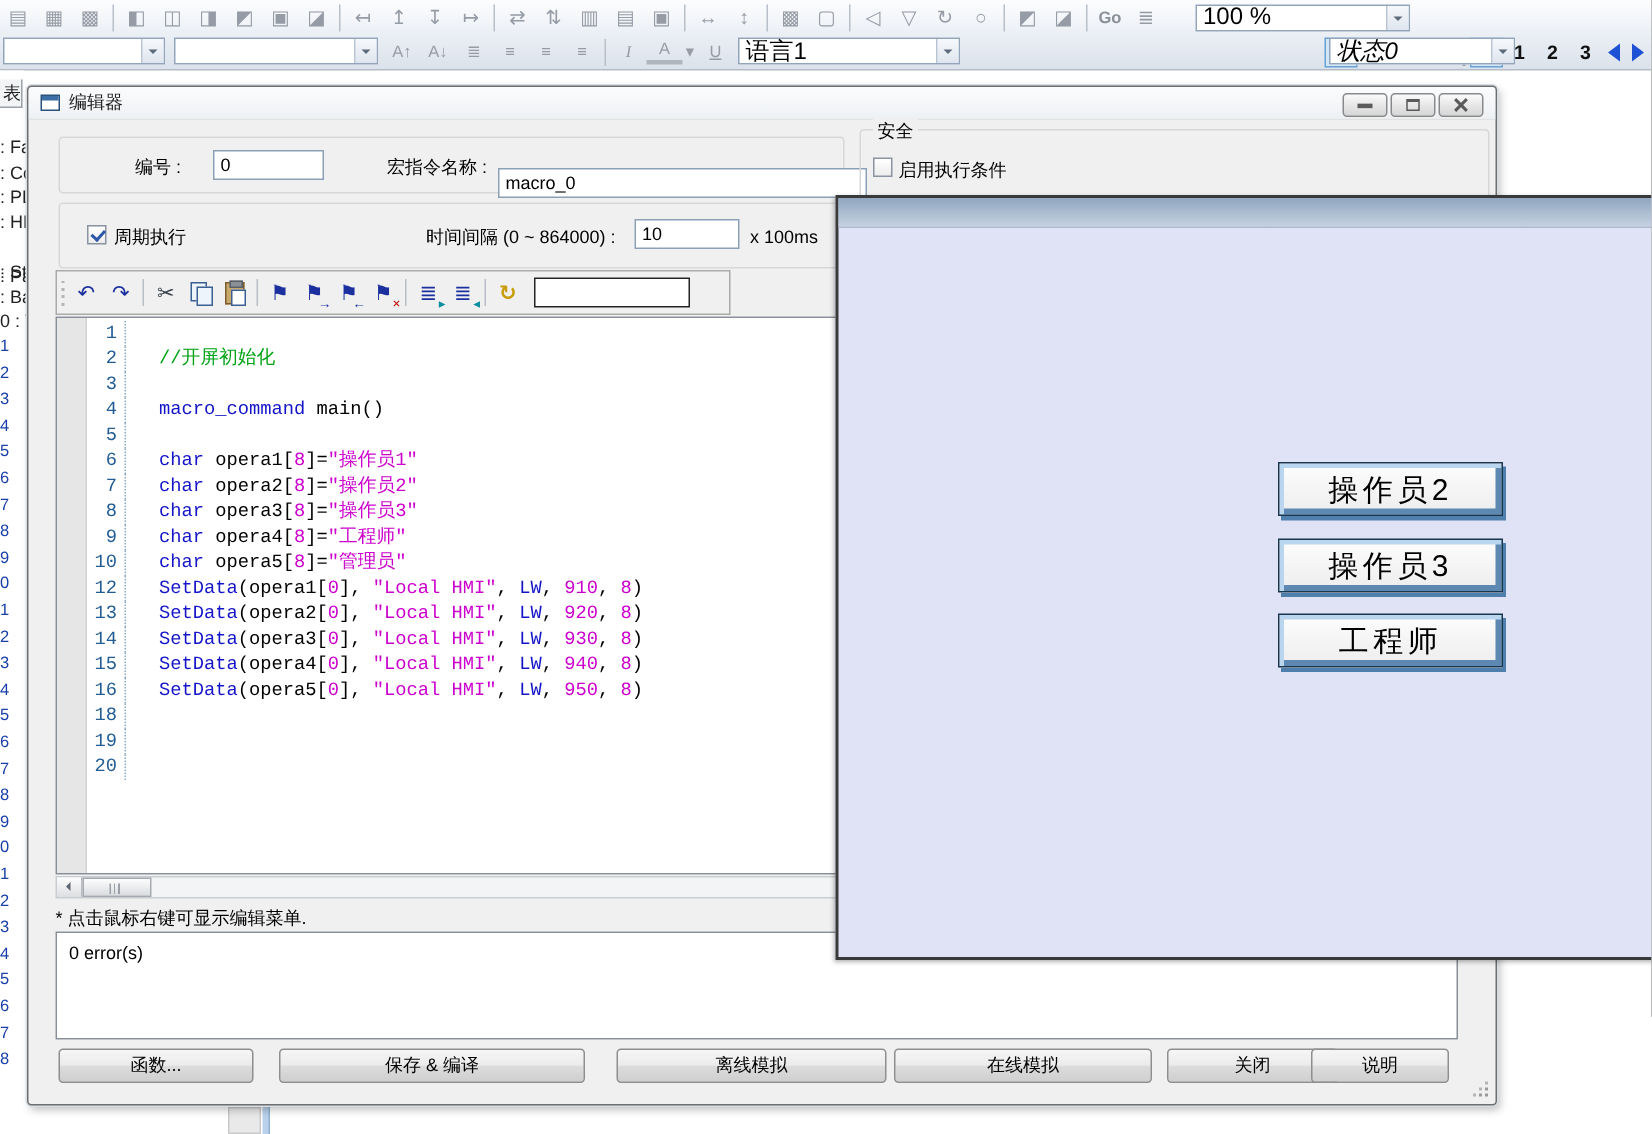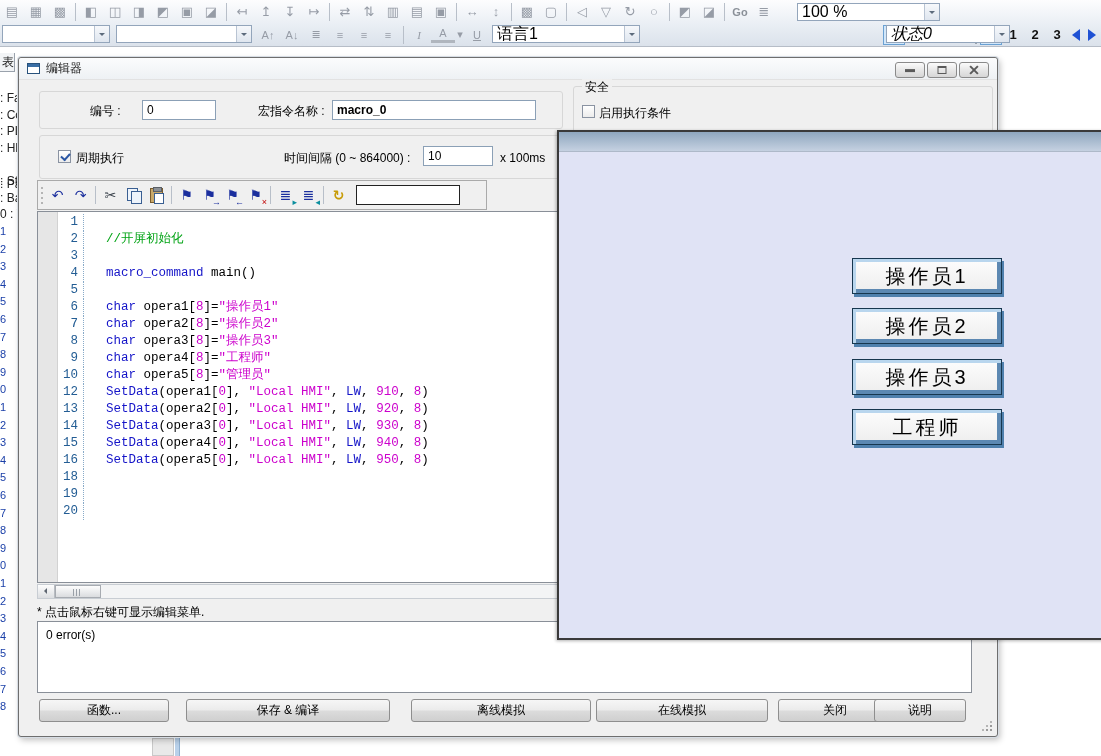--- a/index.html
+++ b/index.html
@@ -296,21 +296,21 @@
         </div>
       <div class="cap-btn cb-x">
           <i></i>
         </div>
     </div>
 
     <div class="panel" style="left:20px; top:33px; width:524px; height:38px;">
       <span class="fld-label" style="left:50px; top:9px;">编号 :</span>
       <input class="tin" style="left: 102px; top: 8px; width: 74px;" value="0">
       <span class="fld-label" style="left:218px; top:9px;">宏指令名称 :</span>
-      <input class="tin" style="left: 292px; top: 8px; width: 204px; font-weight: bold;" value="macro_0">
+      <input class="tin" style="left: 292px; top: 20px; width: 246px;" value="macro_0">
     </div>
 
     <div class="panel" style="left:554px; top:28px; width:420px; height:47px;">
       <span class="grp-legend">安全</span>
       <span class="cbx" style="left:8px; top:18px;"></span>
       <span class="cb-label" style="left:25px; top:18px;">启用执行条件</span>
     </div>
 
     <div class="panel" style="left:20px; top:77px; width:524px; height:44px;">
       <span class="cbx checked" style="left:18px; top:14px;"></span>
@@ -384,19 +384,18 @@
       <div class="dlg-btn" style="left: 167px; width: 204px;">保存 &amp; 编译</div>
       <div class="dlg-btn" style="left: 392px; width: 180px;">离线模拟</div>
       <div class="dlg-btn" style="left: 577px; width: 172px;">在线模拟</div>
       <div class="dlg-btn" style="left: 759px; width: 114px;">关闭</div>
       <div class="dlg-btn" style="left: 855px; width: 92px;">说明</div>
     </div>
 
   <div class="preview">
     <div class="pv-title"></div>
     <div id="pvbtns"></div>
-  <div class="hmi-btn" style="top: 126px;">操作员1</div>
       <div class="hmi-btn" style="top: 176px;">操作员2</div>
       <div class="hmi-btn" style="top: 227px;">操作员3</div>
       <div class="hmi-btn" style="top: 277px;">工程师</div>
     </div>
 
 </div>
 
 </body></html>

